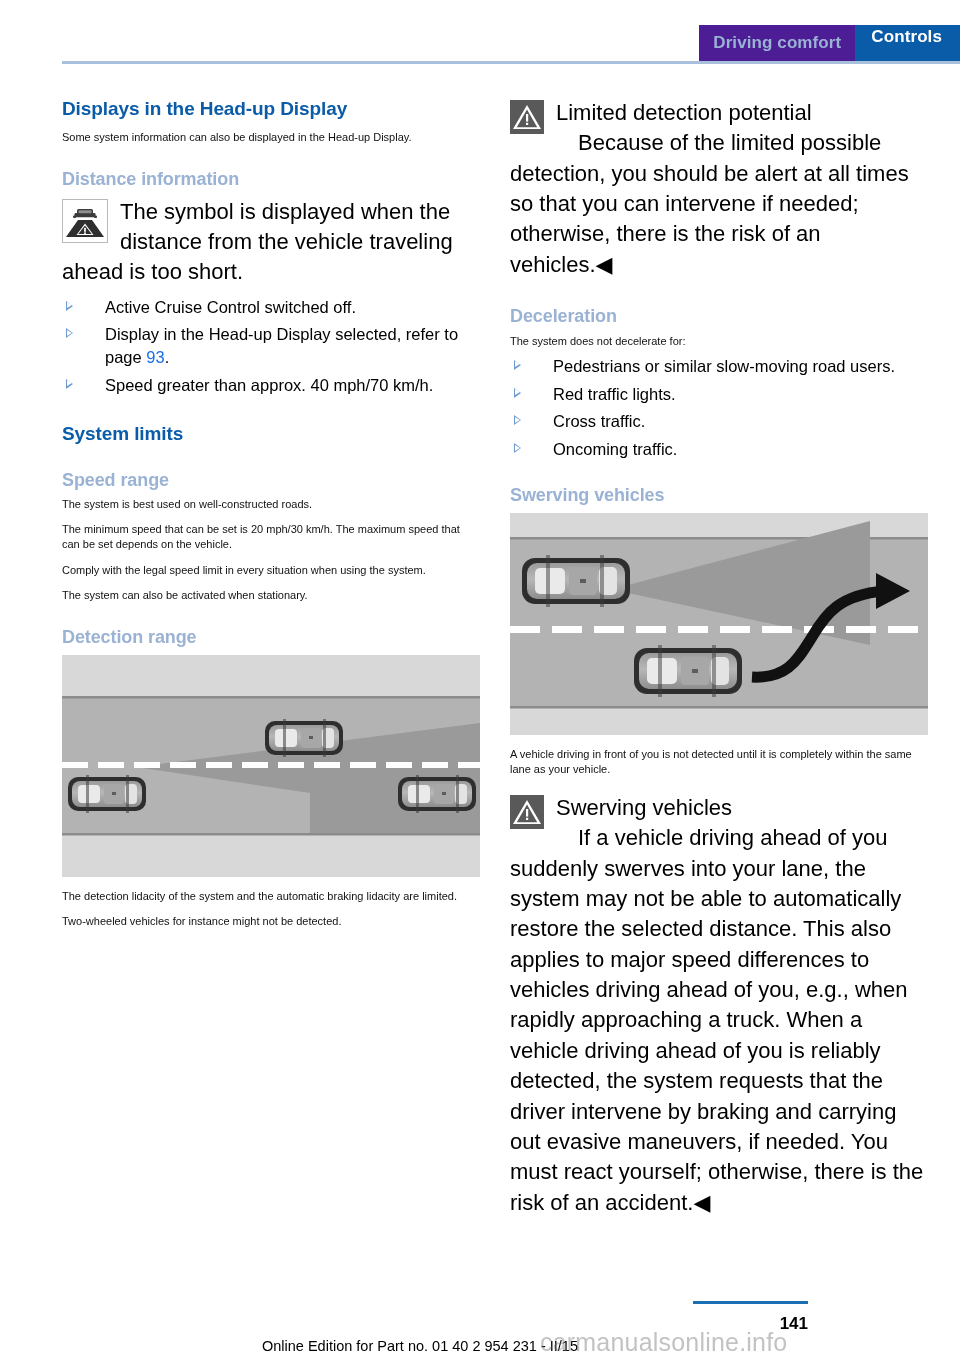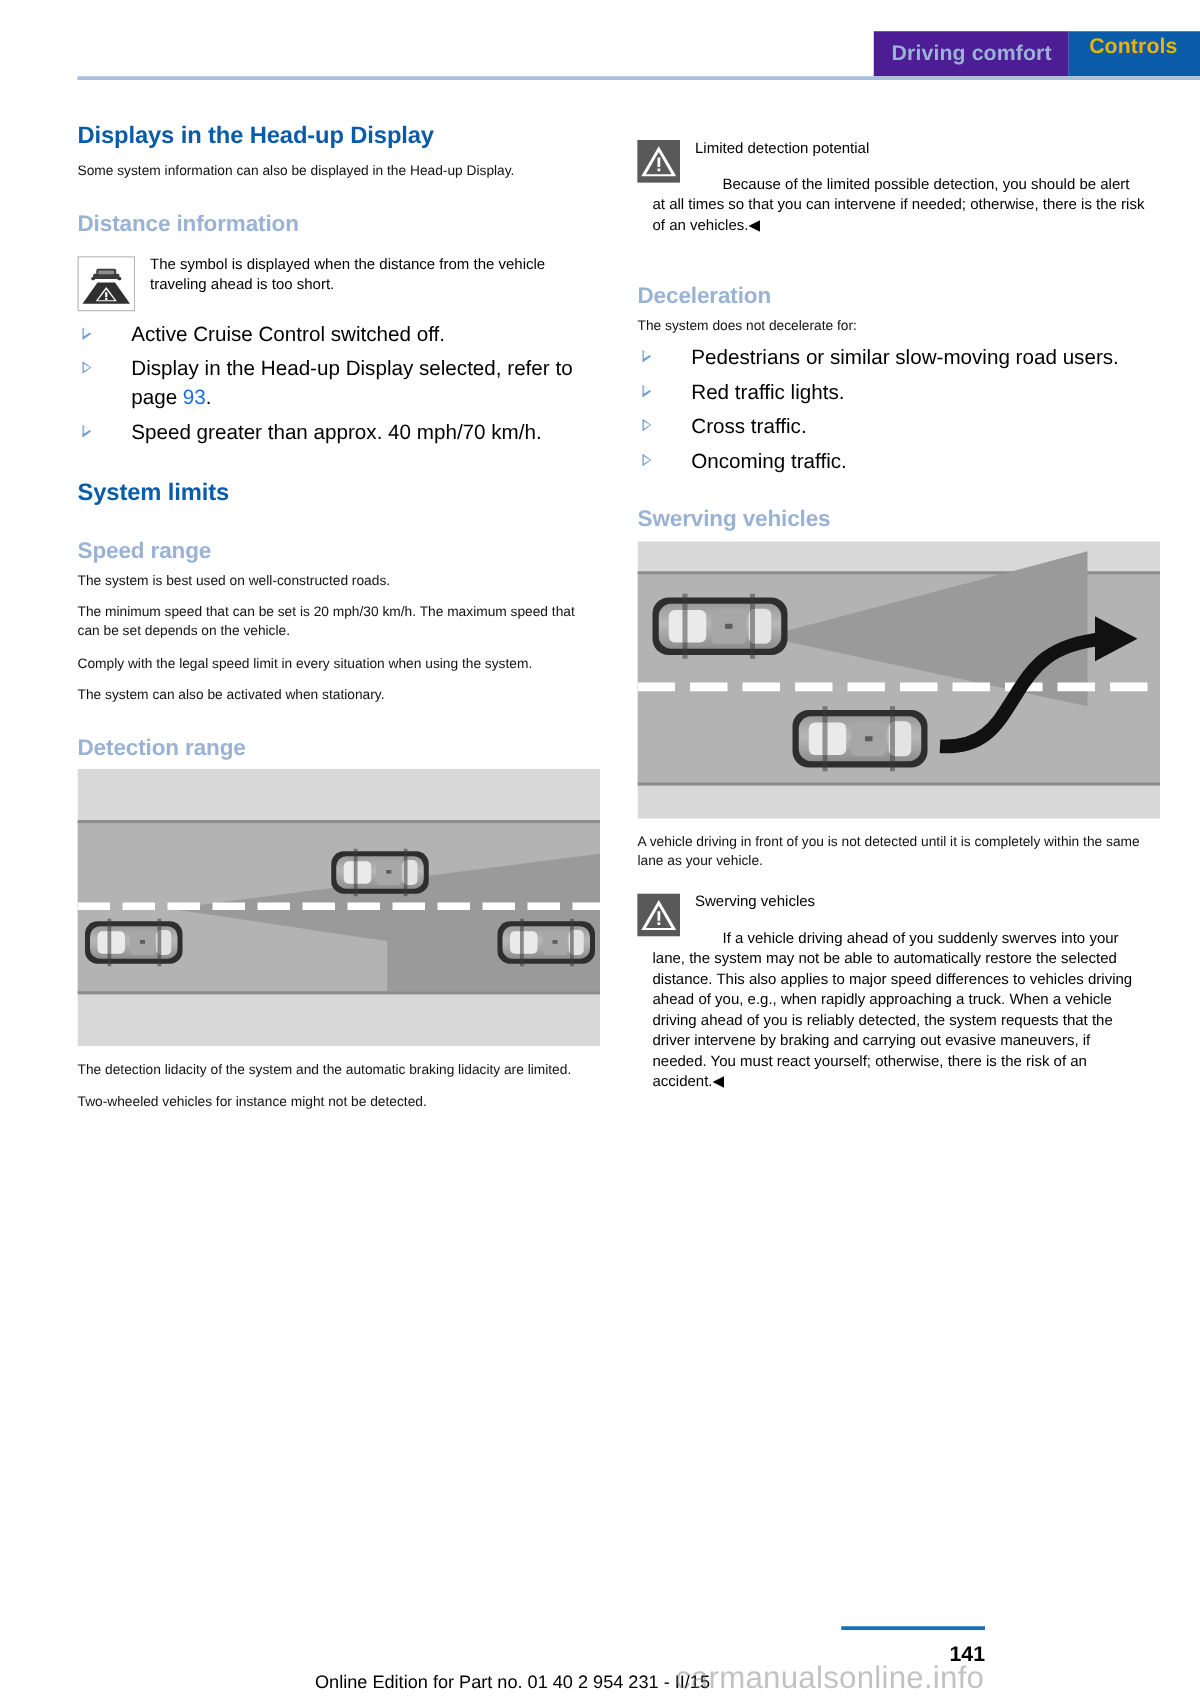--- a/index.html
+++ b/index.html
@@ -14,21 +14,21 @@
   
   .header{position:absolute;left:0;top:0;width:960px;height:66px;}
   .header-tabs{position:absolute;right:0;top:25px;height:36px;display:flex;align-items:stretch;}
   .tab-inactive{
     display:flex;align-items:center;padding:0 14px 0 14px;
     color:#9ab2d4;font-weight:bold;font-size:17px;letter-spacing:.1px;
     background:#4c1d95;
   }
   .tab-active{
     display:flex;align-items:center;padding:0 18px 12px 16px;
-    color:#eab308;font-weight:bold;font-size:17px;letter-spacing:.1px;
+    color:#ffffff;font-weight:bold;font-size:17px;letter-spacing:.1px;
     background:#0a5ca8;
   }
   .header-rule{
     position:absolute;left:62px;right:0;top:61px;height:3px;
     background:#a9c0dd;
   }
 
   
   .page{position:absolute;left:0;top:0;width:960px;height:1362px;}
   .col{position:absolute;top:98px;width:418px;}
@@ -70,21 +70,21 @@
     border-left:5px solid #ffffff;
     border-top:3.5px solid transparent;
     border-bottom:3.5px solid transparent;
   }
 
   
   .iconblock{margin:0 0 8px 0;}
   .iconblock .icon-sym{
     float:left;margin:2px 12px 0 0;
   }
-  .iconblock p{font-size:12px;line-height:1.38;margin:12px;}
+  .iconblock p{font-size:22px;line-height:1.38;margin:0;}
   .clearfix::after{content:"";display:block;clear:both;}
 
   
   .sym-distance{
     width:44px;height:42px;border:1px solid #b9b9b9;background:#fff;
     display:block;
   }
 
   
   .sym-warn{
@@ -93,21 +93,21 @@
 
   
   .warn-title{font-size:16.5px;line-height:1.38;margin:0 0 0 0;}
   .warn-body{font-size:16.5px;line-height:1.38;margin:0;text-indent:22px;}
 
   
   .figure{margin:4px 0 12px 0;}
   .figure svg{display:block;}
 
   
-  .footer{position:absolute;left:0;bottom:0;width:820px;height:84px;}
+  .footer{position:absolute;left:0;bottom:0;width:820px;height:84px;padding-left:20px;}
   .footer-rule{position:absolute;right:32px;bottom:58px;width:115px;height:3px;background:#1a6fb5;}
   .page-num{
     position:absolute;right:32px;bottom:28px;
     font-size:17px;font-weight:bold;color:#000;
   }
   .footer-text{
     position:absolute;left:0;right:0;bottom:8px;text-align:center;
     font-size:14.5px;color:#000;
   }
   .watermark{

